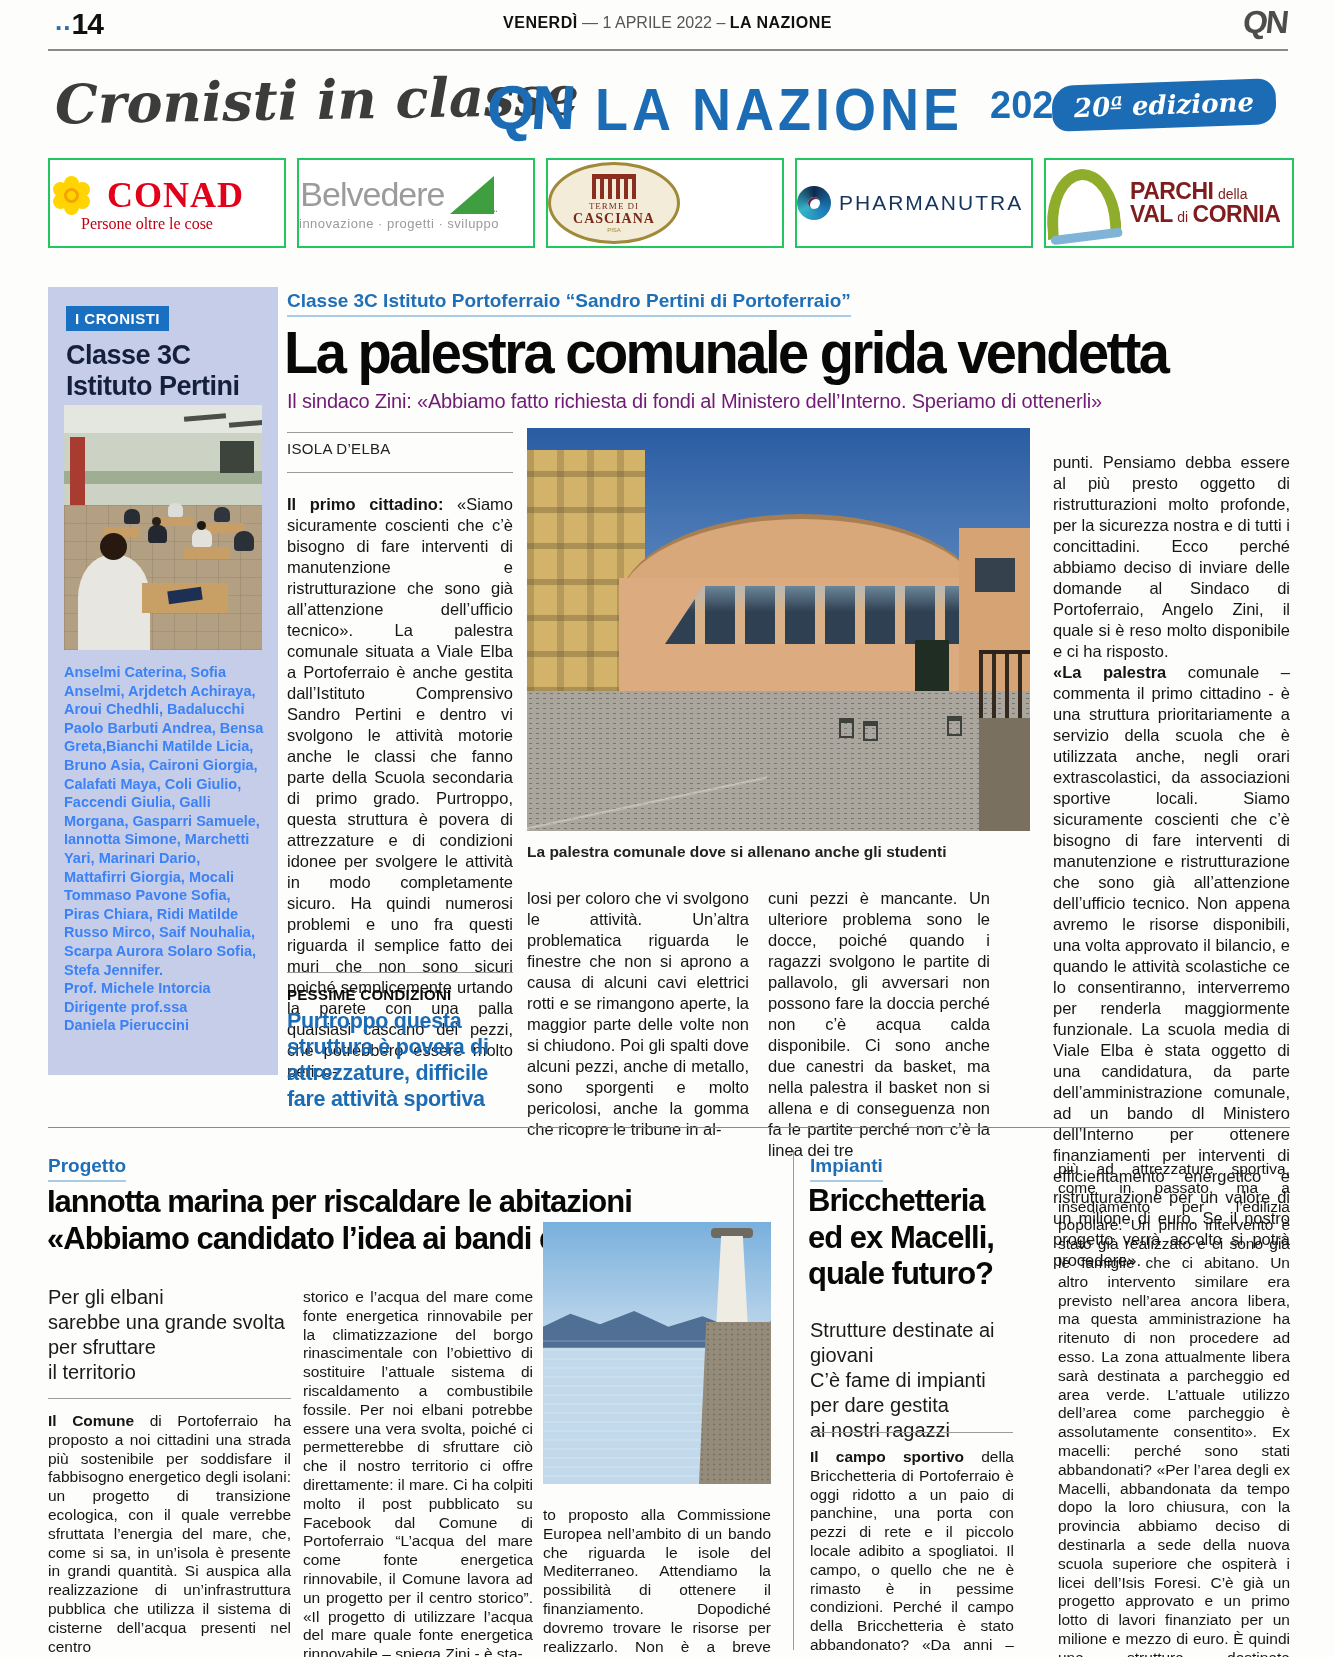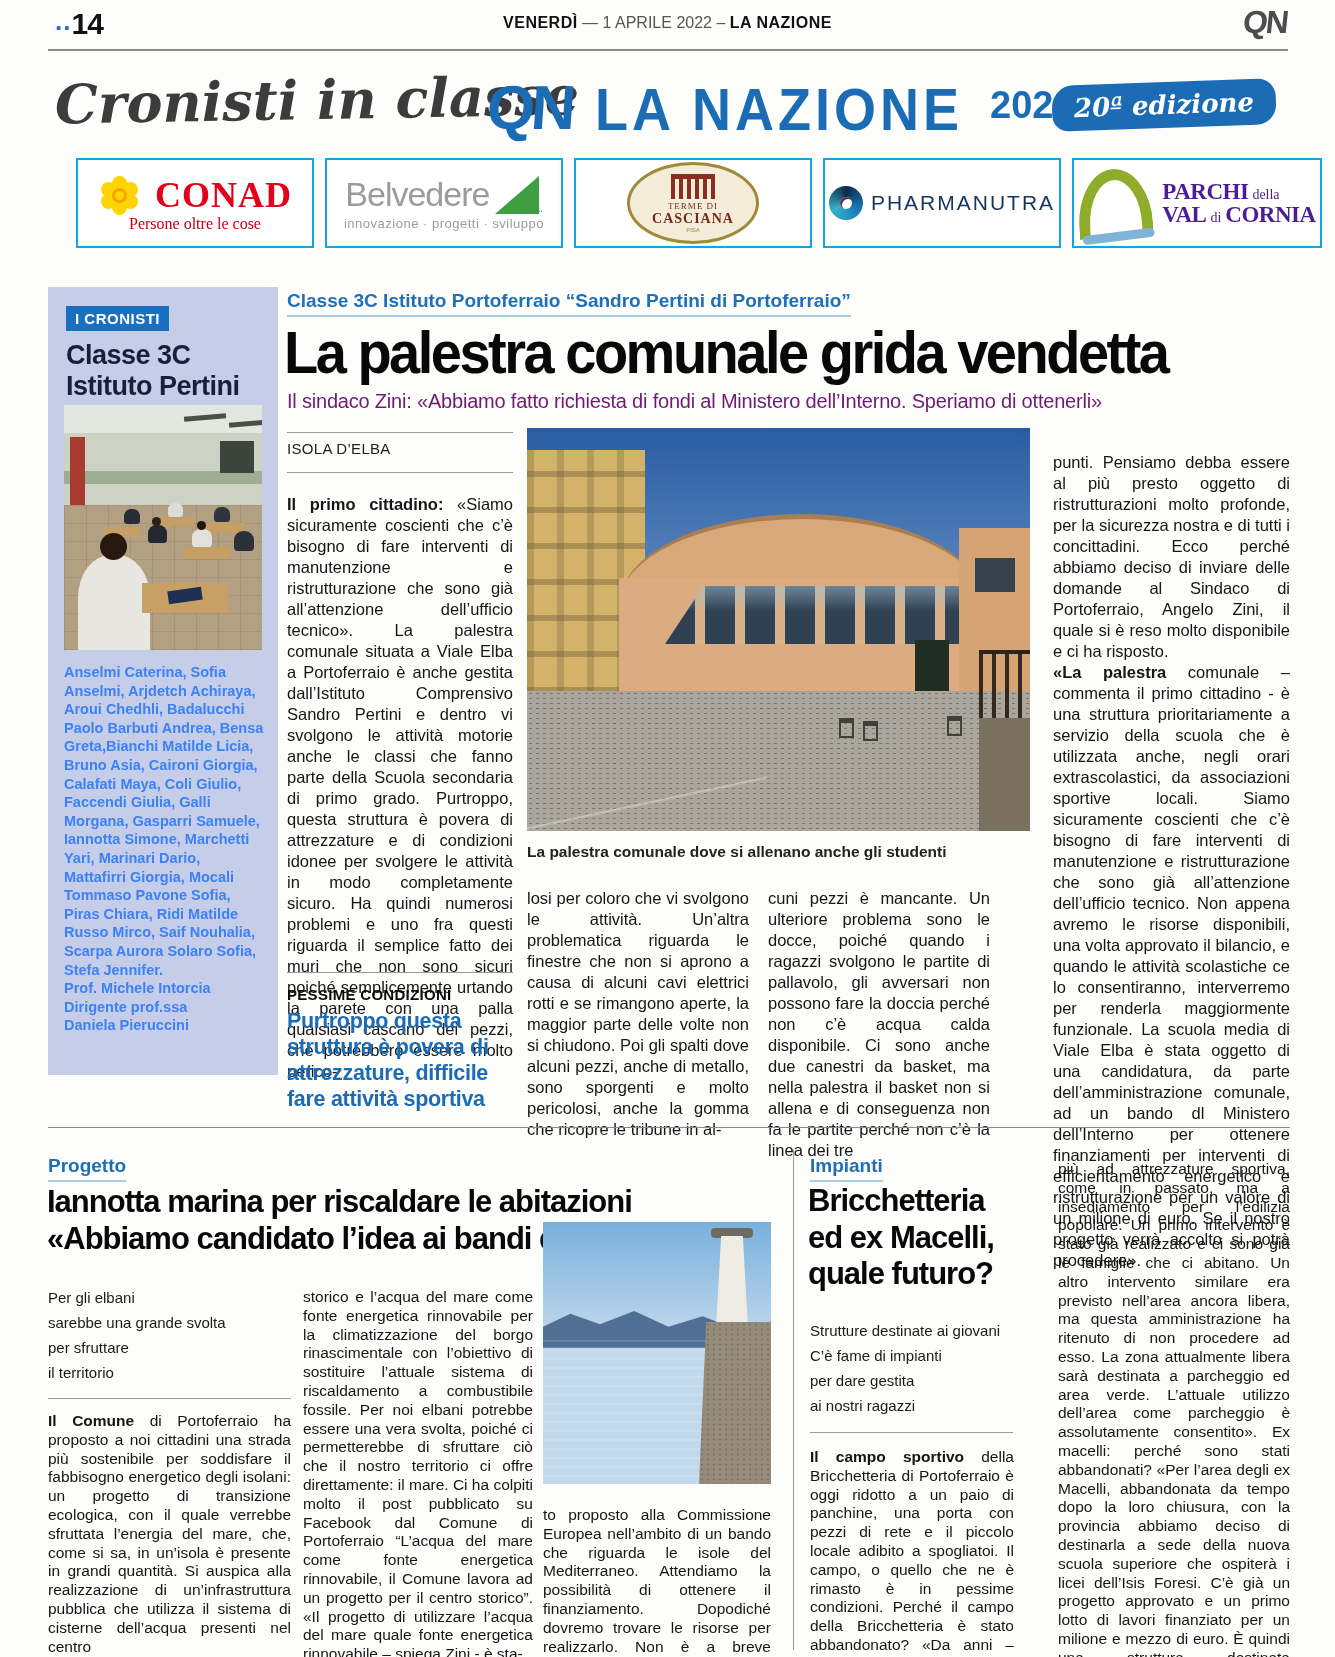--- a/index.html
+++ b/index.html
@@ -13,21 +13,21 @@
   .dateline b{color:#111;letter-spacing:.5px;}
   .qn-top{right:48px;top:4px;font-size:32px;font-weight:bold;color:#4d4d4d;letter-spacing:-2px;transform:skewX(-6deg);}
   .headrule{left:48px;top:49px;width:1240px;height:2px;background:#8a8a8a;}
   
   .script-title{left:55px;top:68px;font-family:"DejaVu Serif",serif;font-style:italic;font-weight:bold;font-size:54px;color:#3c3c3c;transform:rotate(-1deg);}
   .banner-qn{left:487px;top:72px;font-size:62px;font-weight:bold;color:#1b6cb5;letter-spacing:-4px;transform:skewX(-4deg);}
   .banner-paper{left:595px;top:78px;font-size:54px;font-weight:bold;color:#1b6cb5;letter-spacing:4px;transform:scaleY(1.08);}
   .banner-year{left:990px;top:84px;font-size:38px;font-weight:bold;color:#1b6cb5;}
   .edition-badge{left:1052px;top:82px;background:#1b6cb5;color:#fff;font-family:"DejaVu Serif",serif;font-style:italic;font-weight:bold;font-size:26px;padding:8px 22px;border-radius:22px 18px 20px 16px;transform:rotate(-2deg);}
   
-  .sponsor{top:158px;height:86px;width:234px;background:#fff;border:2px solid #0ea5e9;display:flex;align-items:center;justify-content:center;margin-left:28px;}
+  .sponsor{top:158px;height:86px;width:234px;background:#fff;border:2px solid #22c55e;display:flex;align-items:center;justify-content:flex-start;}
   .sp1{left:48px;} .sp2{left:297px;} .sp3{left:546px;} .sp4{left:795px;} .sp5{left:1044px;width:246px;}
   .conad-wrap{text-align:center;}
   .conad-row{display:flex;align-items:center;gap:14px;justify-content:center;}
   .conad-flower{width:15px;height:15px;border-radius:50%;background:#ffd400;margin:14px;box-shadow:0 -12px 0 #ffd400,0 12px 0 #ffd400,-11px -6px 0 #ffd400,-11px 6px 0 #ffd400,11px -6px 0 #ffd400,11px 6px 0 #ffd400,0 0 0 3px #f5a300 inset;}
   .conad-name{font-family:"Liberation Serif",serif;font-weight:bold;font-size:36px;color:#e3001b;letter-spacing:1px;}
   .conad-tag{font-family:"Liberation Serif",serif;font-size:16px;color:#c00014;margin-top:-2px;}
   .belv-wrap{text-align:center;color:#9b9b9b;}
   .belv-row{display:flex;align-items:flex-end;justify-content:center;gap:6px;}
   .belv-name{font-size:34px;letter-spacing:-1px;}
   .belv-tri{width:0;height:0;border-left:44px solid transparent;border-bottom:38px solid #3f9e3f;}
@@ -38,21 +38,21 @@
   .terme-l1{font-family:"Liberation Serif",serif;font-size:9px;color:#7a2a1a;letter-spacing:1px;}
   .terme-l2{font-family:"Liberation Serif",serif;font-size:14px;font-weight:bold;color:#7a2a1a;letter-spacing:1px;}
   .terme-sub{font-size:6px;color:#a08a3a;}
   .pharma-row{display:flex;align-items:center;gap:8px;}
   .pharma-icon{width:34px;height:34px;border-radius:50%;background:conic-gradient(#0e2a4a,#1b7ab8,#36b2c8,#0e2a4a);position:relative;}
   .pharma-icon:after{content:"";position:absolute;left:11px;top:11px;width:12px;height:12px;border-radius:50%;background:#fff;box-shadow:2px 2px 0 #5b2a52 inset;}
   .pharma-name{font-size:21px;color:#16355c;letter-spacing:2px;}
   .parchi-row{display:flex;align-items:center;gap:10px;}
   .parchi-arch{width:52px;height:58px;border:11px solid #8fac2a;border-bottom:none;border-radius:55% 55% 0 0/90% 90% 0 0;position:relative;transform:rotate(-3deg);}
   .parchi-arch:after{content:"";position:absolute;left:-8px;top:52px;width:72px;height:9px;background:#7fb3d8;border-radius:6px;transform:rotate(-4deg);}
-  .parchi-text{line-height:1.0;color:#4c1d95;font-family:Liberation Serif, serif;}
+  .parchi-text{line-height:1.0;color:#7f1d1d;}
   .parchi-text .b{font-weight:bold;font-size:23px;letter-spacing:-.5px;}
   .parchi-text .l{font-size:14px;}
   
   .sidebar{left:48px;top:287px;width:230px;height:788px;background:#c6cde8;}
   .cronisti-badge{left:66px;top:306px;background:#1a70c0;color:#fff;font-weight:bold;font-size:15px;padding:4px 9px;letter-spacing:.5px;}
   .sidebar-title{left:66px;top:340px;font-size:27px;font-weight:bold;color:#14203c;line-height:1.15;letter-spacing:-.5px;}
   .names{left:64px;top:663px;width:202px;font-size:14.5px;line-height:18.6px;font-weight:bold;color:#3b82f6;}
   .names span{display:block;font-weight:bold;}
   .names .inline{display:inline;}
   .pre{white-space:pre-line;}
@@ -102,21 +102,21 @@
   .g-court{left:0;top:263px;width:503px;height:140px;background:linear-gradient(100deg,#76826f,#5a6654);clip-path:polygon(0 0,60% 0,40% 100%,0 100%);background-image:linear-gradient(168deg,transparent 55%,rgba(225,225,215,.55) 55.6%,transparent 56.6%);}
   .g-rail{left:452px;top:222px;width:51px;height:70px;background:repeating-linear-gradient(90deg,#33291f 0 4px,transparent 4px 13px);border-top:4px solid #2c241c;}
   .g-wall{left:452px;top:290px;width:51px;height:113px;background:#79705f;}
   .g-chair{width:11px;height:13px;border:2px solid #3c413c;border-top-width:5px;background:transparent;}
   .g-ch1{left:312px;top:290px;} .g-ch2{left:336px;top:293px;} .g-ch3{left:420px;top:288px;}
   
   .bigrule{left:48px;top:1127px;width:1242px;height:1px;background:#8a8a8a;}
   .vrule{left:793px;top:1150px;width:1px;height:500px;background:#9a9a9a;}
   .bl-kicker{left:48px;top:1155px;}
   .bl-headline{left:47px;top:1183px;width:730px;font-size:31px;font-weight:bold;letter-spacing:-1px;line-height:1.2;color:#080808;}
-  .standfirst{font-size:15px;line-height:25px;color:#1a1a1a;}
+  .standfirst{font-size:20px;line-height:25px;color:#1a1a1a;}
   .bl-stand{left:48px;top:1285px;width:245px;}
   .bl-rule{left:48px;top:1398px;width:243px;}
   .body2{font-size:15.5px;line-height:18.8px;color:#151515;}
   .bl-col1{left:48px;top:1412px;width:243px;}
   .bl-col2{left:303px;top:1288px;width:230px;}
   .bl-col3{left:543px;top:1506px;width:228px;}
   
   .lh{left:543px;top:1222px;width:228px;height:262px;overflow:hidden;background:linear-gradient(180deg,#79b0dd,#c2d9ec 45%);}
   .lh-hills{left:0;top:28%;width:100%;height:20%;background:#4f6f94;clip-path:polygon(0 60%,12% 35%,25% 55%,40% 30%,55% 60%,70% 40%,85% 65%,100% 50%,100% 100%,0 100%);}
   .lh-sea{left:0;top:45%;width:100%;height:55%;background:linear-gradient(180deg,#2f6ba6,#3f83bd);background-image:repeating-linear-gradient(180deg,rgba(255,255,255,.14) 0 2px,transparent 2px 9px);}

